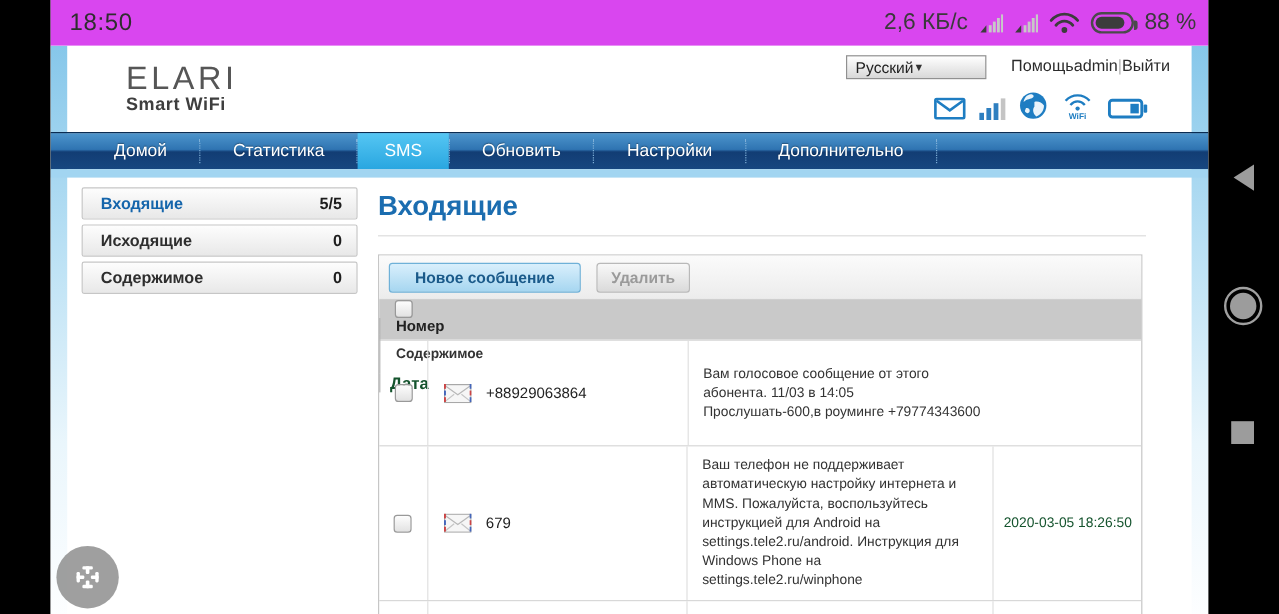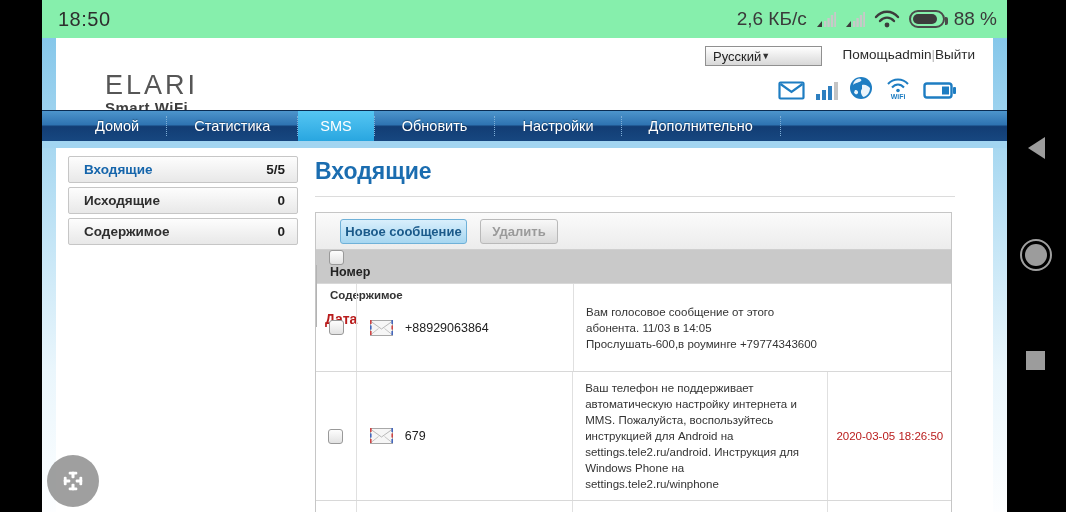--- a/index.html
+++ b/index.html
@@ -9,37 +9,37 @@
 
   
   .cutout { position:absolute; left:0; top:0; width:42px; height:512px; background:#000; z-index:30; }
   .andbar { position:absolute; left:1007px; top:0; width:59px; height:512px; background:#000; z-index:30; }
   .and-back { position:absolute; left:21px; top:137px; width:0; height:0;
     border-top:11px solid transparent; border-bottom:11px solid transparent; border-right:17px solid #9c9c9c; }
   .and-home { position:absolute; left:13px; top:239px; width:32px; height:32px; border:2px solid #a0a0a0; border-radius:50%; }
   .and-home .inner { position:absolute; inset:3px; background:#9c9c9c; border-radius:50%; }
   .and-recents { position:absolute; left:19px; top:351px; width:19px; height:19px; background:#9c9c9c; }
 
-  .statusbar { position:absolute; left:42px; top:0; width:965px; height:38px; background:#86efac; z-index:20;
+  .statusbar { position:absolute; left:42px; top:0; width:965px; height:38px; background:#d946ef; z-index:20;
     display:flex; align-items:center; justify-content:space-between; padding:0 10px 0 16px; }
   .sb-time { font-size:20px; color:#2e2e2e; font-weight:500; letter-spacing:.5px; }
   .sb-right { display:flex; align-items:center; gap:9px; }
   .sb-text { font-size:19px; color:#3a3a3a; }
   .batt { position:relative; width:36px; height:18px; border:2px solid #4a4a4a; border-radius:9px; }
   .batt .fill { position:absolute; left:2px; top:2px; bottom:2px; width:24px; background:#3c3c3c; border-radius:6px; }
   .batt .nub { position:absolute; right:-5px; top:5px; width:3px; height:8px; background:#4a4a4a; border-radius:0 2px 2px 0; }
 
   
   .webview { position:absolute; left:42px; top:38px; width:965px; height:474px; background:#fff; overflow:hidden; z-index:10; }
   .edge { position:absolute; top:0; width:14px; height:474px; z-index:1;
     background:linear-gradient(180deg,#86c7ea 0%,#b9e0f4 35%,#eaf6fc 70%,#fdfeff 100%); }
   .edge.left { left:0; } .edge.right { left:951px; }
 
   
-  .logo { position:absolute; left:63px; top:13px; z-index:2;margin-top:20px; }
+  .logo { position:absolute; left:63px; top:13px; z-index:2; }
   .logo .l1 { font-size:27px; font-weight:300; letter-spacing:3px; color:#565656; line-height:28px; }
   .logo .l2 { font-size:15px; font-weight:bold; color:#3e3e3e; letter-spacing:.5px; }
   .lang { position:absolute; left:663px; top:8px; width:117px; height:20px; z-index:2; border:1px solid #909090;
     background:linear-gradient(180deg,#ffffff,#d8d8d8); display:flex; align-items:center; justify-content:flex-start;
     padding:0 5px 0 7px; font-size:13px; color:#222; cursor:default; }
   .lang .caret { font-size:9px; color:#333; }
   .toplinks { position:absolute; top:9px; right:32px; z-index:2; display:flex; align-items:center; 
     font-size:13.5px; color:#2b2b2b; }
   .toplinks .sep { color:#b5b5b5; }
   .hicons { position:absolute; top:36px; right:50px; z-index:2; display:flex; align-items:flex-end; gap:11px; height:26px; }
@@ -63,33 +63,33 @@
 
   
   .page-title { position:absolute; left:273px; top:120px; font-size:23px; font-weight:bold; color:#1b6db0; z-index:2; }
   .title-rule { position:absolute; left:273px; top:158px; width:640px; height:1px; background:#dcdcdc; z-index:2; }
 
   .panel { position:absolute; left:273px; top:174px; width:637px; z-index:2; border:1px solid #c6c6c6; background:#fff; }
   .toolbar { height:37px; background:linear-gradient(180deg,#fbfbfb,#ececec); border-bottom:1px solid #cfcfcf;
     display:flex; align-items:center; gap:13px; padding-left:8px; }
   .btn { height:25px; border-radius:3px; font-size:13px; font-weight:bold; display:flex; align-items:center;
     justify-content:center; cursor:pointer; }
-  .btn-new { width:127px; border:1px solid #6fb1d8; background:linear-gradient(180deg,#d9effc,#a6d6f0); color:#1a5a8a;margin-left:16px; }
+  .btn-new { width:160px; border:1px solid #6fb1d8; background:linear-gradient(180deg,#d9effc,#a6d6f0); color:#1a5a8a; }
   .btn-del { width:78px; border:1px solid #b9b9b9; background:linear-gradient(180deg,#f8f8f8,#dadada); color:#9a9a9a; }
 
   .thead { display:flex; height:33px; background:#c9c9c9;flex-direction:column; }
   .th { display:flex; align-items:center; font-size:14.5px; font-weight:bold; color:#1c1c1c; border-left:1px solid #b3b3b3; }
   .th:first-child { border-left:none; }
   .trow { display:flex; border-top:1px solid #d8d8d8; }
   .td { display:flex; align-items:center; border-left:1px solid #e0e0e0; }
   .td:first-child { border-left:none; }
   .c-check { width:40px; justify-content:center; }
   .c-num { width:217px; padding-left:13px; gap:12px; font-size:12.5px; color:#222; }
   .c-msg { width:256px; padding:8px 10px 8px 12px; font-size:11.5px; line-height:16px; color:#333; white-space:pre-line; }
-  .c-date { width:124px; padding-left:8px; font-size:11.5px; color:#b91c1c; white-space:nowrap; }
+  .c-date { width:124px; padding-left:8px; font-size:11.5px; color:#14532d; white-space:nowrap; }
   .th.c-num, .th.c-msg { padding-left:13px; } .th.c-date { padding-left:8px; font-size:14px; }
   .row-1 { height:88px; } .row-2 { height:129px; } .row-stub { height:40px; }
 
   input[type=checkbox] { appearance:none; -webkit-appearance:none; width:15px; height:15px; border:1px solid #999;
     border-radius:3px; background:linear-gradient(180deg,#fdfdfd,#e2e2e2); cursor:pointer; }
 
   
   .ball { position:absolute; left:47px; top:455px; width:52px; height:52px; border-radius:50%;
     background:rgba(138,138,138,.82); display:flex; align-items:center; justify-content:center; z-index:40; cursor:pointer; }
 </style>

